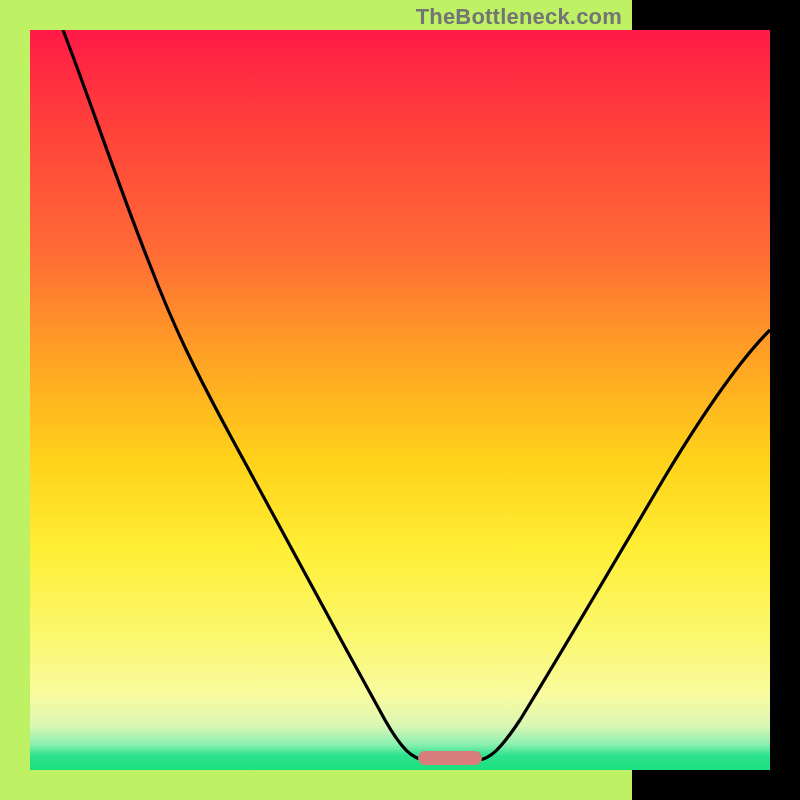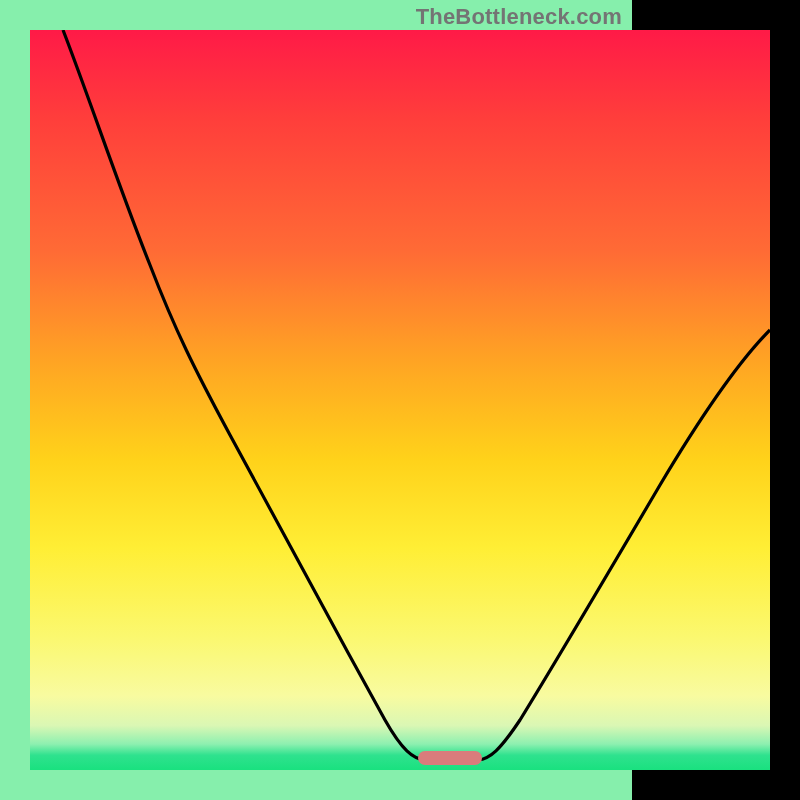--- a/index.html
+++ b/index.html
@@ -10,21 +10,21 @@
     background: #000;
     overflow: hidden;
     font-family: Arial, Helvetica, sans-serif;
   }
   .frame {
     position: absolute;
     top: 0;
     left: 0;
     width: 632px;
     height: 800px;
-    background: #86efac;
+    background: #bef264;
   }
   .plot-area {
     position: absolute;
     
     top: 30px;
     left: 30px;
     width: 740px;
     height: 740px;
     
     background: linear-gradient(

